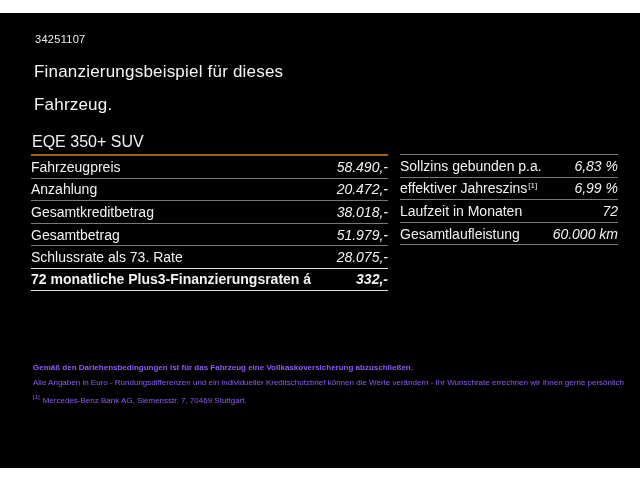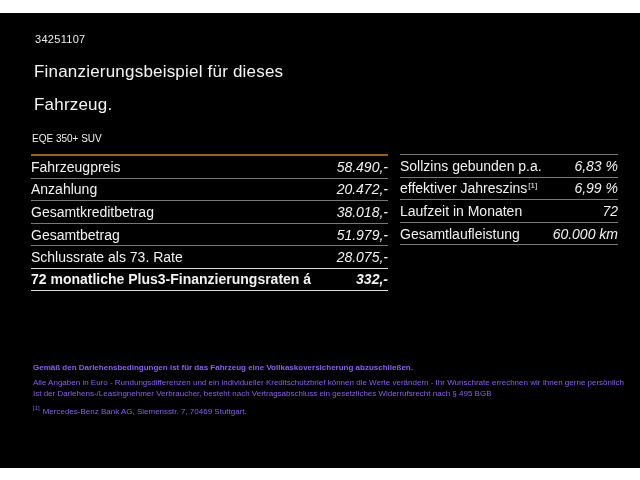--- a/index.html
+++ b/index.html
@@ -41,21 +41,21 @@
     font-size: 17px;
     font-weight: 400;
     line-height: 33px;
     color: #f5f5f5;
     letter-spacing: 0.2px;
   }
   .vehicle-model {
     position: absolute;
     left: 32px;
     top: 120px;
-    font-size: 10px;
+    font-size: 16px;
     color: #f0f0f0;
   }
   .table-left {
     position: absolute;
     left: 31px;
     top: 141px;
     width: 357px;
     border-top: 2px solid #a16207;
   }
   .table-right {
@@ -170,18 +170,17 @@
       </div>
       <div class="row">
         <span class="lbl"><span>Gesamtlaufleistung</span><sup class="fn-mark"></sup></span>
         <span class="val">60.000 km</span>
       </div>
     </div>
 
     <div class="footnotes">
       <p class="fn-bold">Gemäß den Darlehensbedingungen ist für das Fahrzeug eine Vollkaskoversicherung abzuschließen.</p>
       <p>Alle Angaben in Euro - Rundungsdifferenzen und ein individueller Kreditschutzbrief können die Werte verändern - Ihr Wunschrate errechnen wir Ihnen gerne persönlich</p>
-      <p>Ist der Darlehens-/Leasingnehmer Verbraucher, besteht nach Vertragsabschluss ein gesetzliches Widerrufsrecht nach § 495 BGB</p>
       <p class="fn-ref"><sup>[1]</sup><span>Mercedes-Benz Bank AG, Siemensstr. 7, 70469 Stuttgart.</span></p>
     </div>
 
   </div>
 </div>
 
 </body></html>

